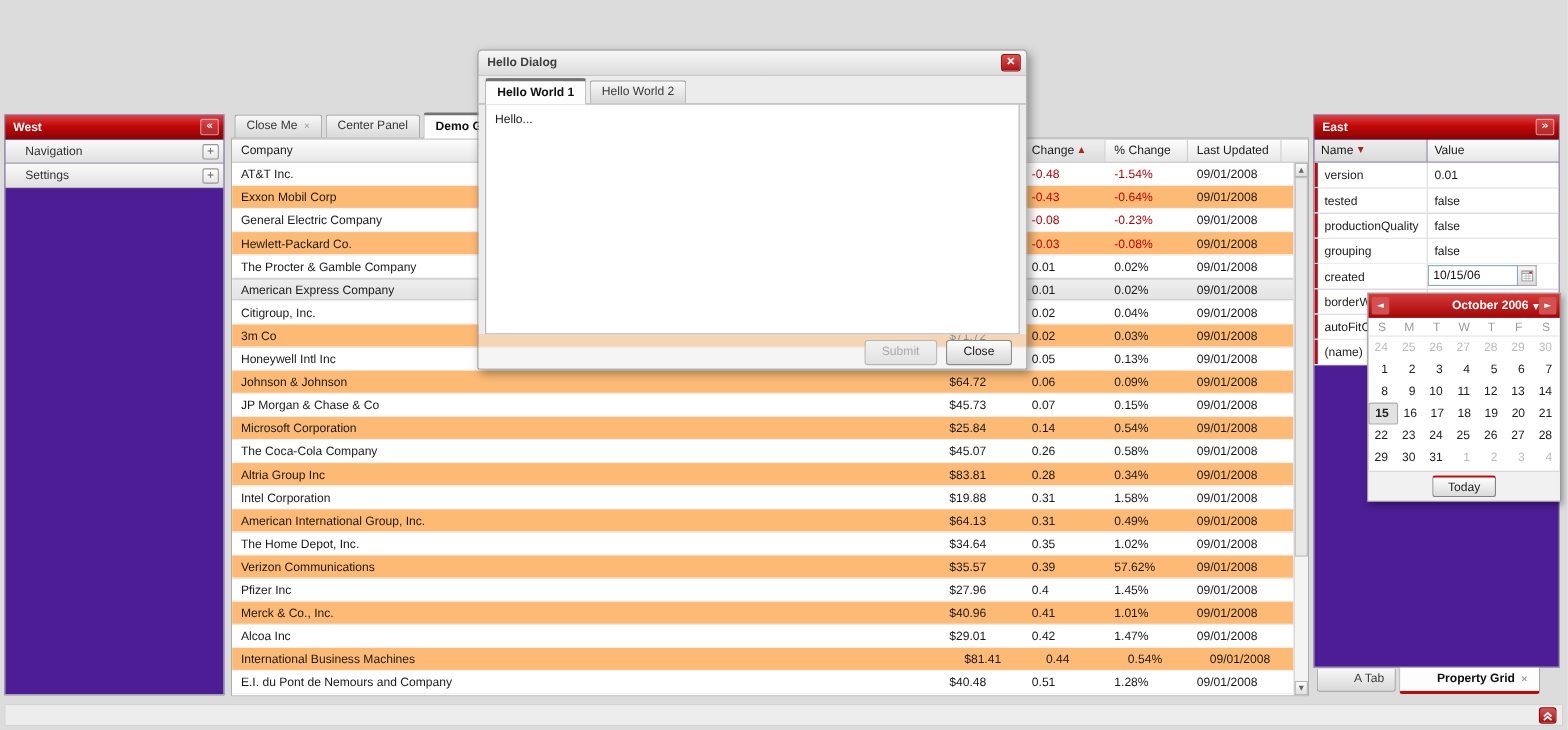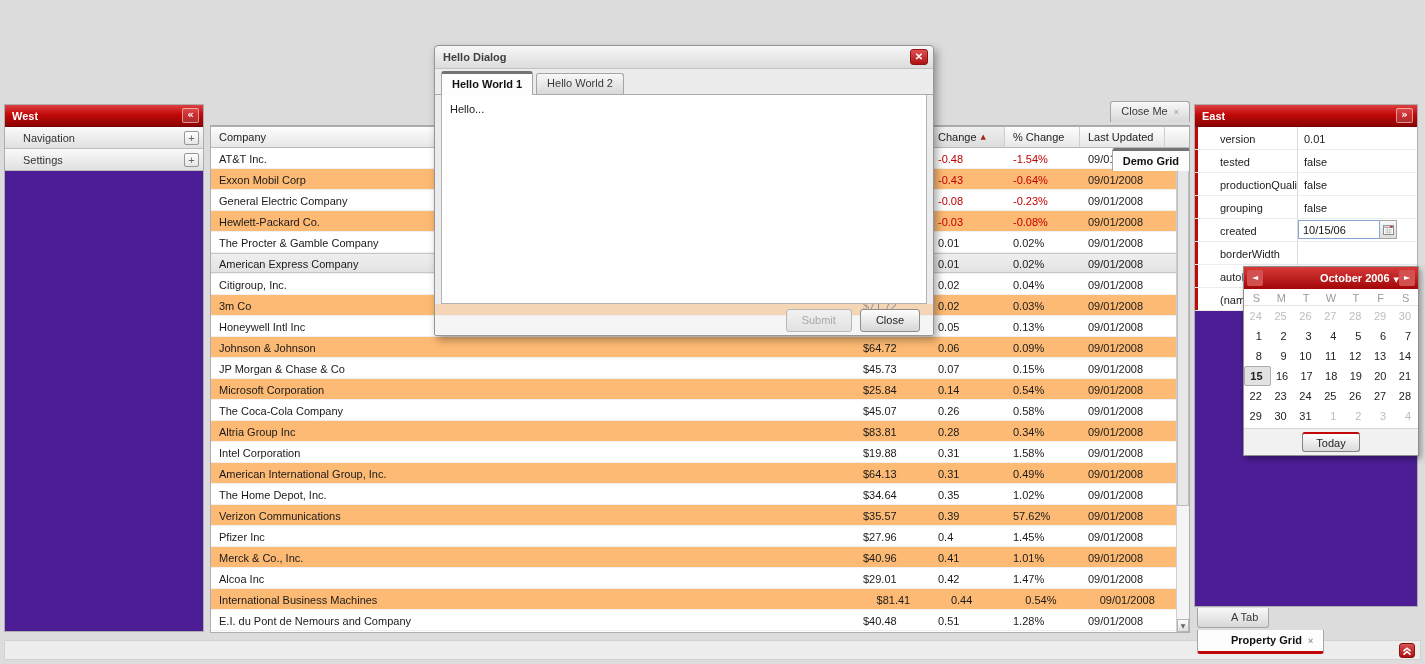--- a/index.html
+++ b/index.html
@@ -18,21 +18,21 @@
     text-align:center; cursor:pointer; font-family:"DejaVu Sans",sans-serif; }
 
   
   .acc-row { height:22px; display:flex; align-items:center; padding:0 4px 0 18px;
     background:linear-gradient(#fafafa,#e0e0e0); border-bottom:1px solid #bcbcbc; color:#333; cursor:pointer; }
   .acc-plus { margin-left:auto; width:15px; height:14px; border:1px solid #979797; border-radius:2px;
     background:linear-gradient(#ffffff,#e6e6e6); color:#666; font-size:11px; line-height:12px; text-align:center; }
 
   
   .tabstrip { position:absolute; display:flex; align-items:flex-end; gap:3px; padding-left:3px;
-    border-bottom:1px solid #a9a9a9;flex-direction:column; }
+    border-bottom:1px solid #a9a9a9; }
   .tab { height:21px; line-height:19px; padding:0 10px; white-space:nowrap; cursor:pointer;
     background:linear-gradient(#f8f8f8,#d8d8d8); border:1px solid #a5a5a5; border-bottom:none;
     border-radius:3px 3px 0 0; color:#3a3a3a; position:relative; }
   .tab.active { background:#fdfdfd; font-weight:bold; color:#111; border-top:3px solid #737373;
     height:24px; line-height:20px; margin-bottom:-1px; z-index:2; }
   .tab .x { color:#9a9a9a; font-size:9px; margin-left:6px; cursor:pointer; }
   .tabstrip.bottom { border-bottom:none; align-items:flex-start; }
   .tabstrip.bottom .tab { border:1px solid #a5a5a5; border-top:none; border-radius:0 0 3px 3px;padding-left:33px; }
   .tabstrip.bottom .tab.active { border-top:none; border-bottom:3px solid #c20909; margin-top:-1px; margin-bottom:0; }
 
@@ -64,21 +64,21 @@
   .sb-up { top:0; } .sb-down { bottom:0; }
   .sb-thumb { position:absolute; left:0; top:13px; width:12px; height:345px; background:#e8e8e8;
     border:1px solid #bdbdbd; cursor:pointer; }
 
   
   .pg-header { display:flex; height:21px; border-bottom:1px solid #b9b9b9; }
   .pg-name-h { width:103px; padding:4px 6px 0; background:linear-gradient(#eeeeee,#dadada);
     border-right:1px solid #c2c2c2; cursor:pointer; }
   .pg-value-h { flex:1; padding:4px 6px 0; background:linear-gradient(#fdfdfd,#e7e7e7); cursor:pointer; }
   .pg-row { display:flex; height:23px; background:#fff; }
-  .pg-name { width:103px; position:relative; padding:6px 4px 0 25px; border-right:1px solid #dadada;
+  .pg-name { width:103px; position:relative; padding:6px 4px 0 9px; border-right:1px solid #dadada;
     border-bottom:1px solid #ececec; white-space:nowrap; overflow:hidden; color:#222; }
   .pg-name::before { content:""; position:absolute; left:0; top:0; bottom:0; width:3px; background:#c20909; }
   .pg-value { flex:1; padding:6px 6px 0; border-bottom:1px solid #ececec; white-space:nowrap; overflow:hidden; }
   .pg-value.editing { padding:1px 0 0 0; display:flex; }
   .date-input { width:82px; height:19px; border:1px solid #86a7d4; padding:0 4px;
     font:11px "Liberation Sans",sans-serif; color:#111; outline:none; }
   .date-trigger { width:17px; height:19px; border:1px solid #a5a5a5; border-left:none;
     background:linear-gradient(#f8f8f8,#dddddd); display:flex; align-items:center; justify-content:center;
     cursor:pointer; }
 
@@ -334,20 +334,28 @@
       <div class="sb-thumb"></div>
       <div class="sb-btn sb-down">▼</div>
     </div>
   </div>
 
   <div class="panel" style="left:1194px;top:104px;width:224px;height:503px;">
     <div class="panel-header">
       <span>East</span>
       <span class="collapse-btn">»</span>
     </div>
+    <div class="pg-header">
+      <div class="pg-name-h">
+        <span>Name</span><span class="sort-arrow">▼</span>
+      </div>
+      <div class="pg-value-h">
+        <span>Value</span>
+      </div>
+    </div>
     <div id="pg-rows">
         <div class="pg-row">
           <div class="pg-name">version</div>
           <div class="pg-value">0.01</div>
         </div>
         <div class="pg-row">
           <div class="pg-name">tested</div>
           <div class="pg-value">false</div>
         </div>
         <div class="pg-row">

